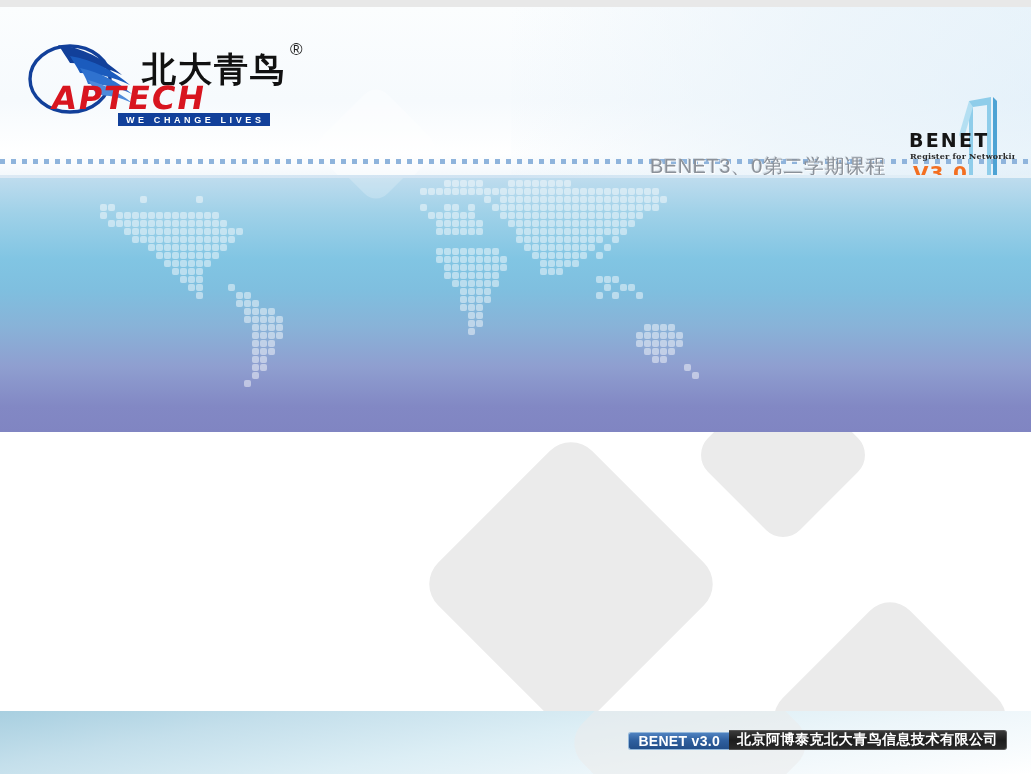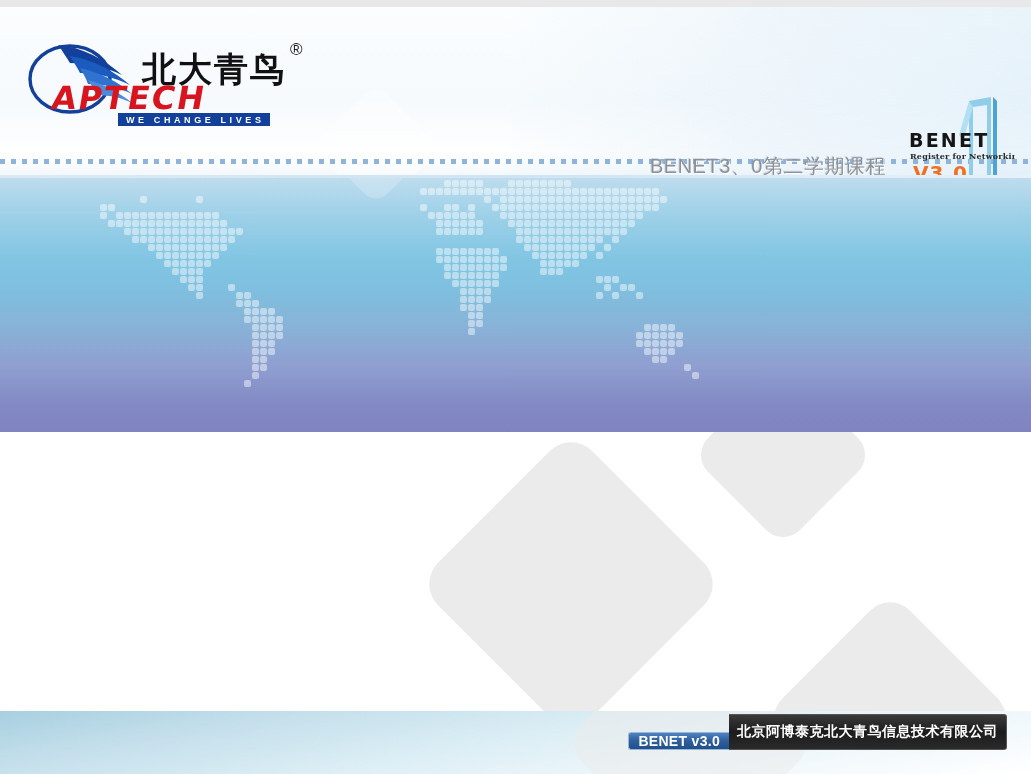--- a/index.html
+++ b/index.html
@@ -79,21 +79,21 @@
     background:linear-gradient(180deg,#4f82c0 0%,#2e5f9e 48%,#234f89 100%);
     border:1px solid #94b8da;border-right:none;
     color:#ffffff;font-size:14px;font-weight:bold;
     padding:0 9px;display:flex;align-items:center;letter-spacing:.3px;
     border-radius:3px 0 0 3px;
   }
   .badge-company{
     background:linear-gradient(180deg,#3a3a3a 0%,#1c1c1c 50%,#2a2a2a 100%);
     border:1px solid #555;border-left:none;
     color:#ffffff;font-size:14px;font-weight:bold;
-    padding:8px 8px;display:flex;align-items:center;letter-spacing:.5px;
+    padding:0 8px;display:flex;align-items:center;letter-spacing:.5px;
     font-family:"DejaVu Serif","Liberation Serif",serif;
     border-radius:0 3px 3px 0;
   }
 
   
   .diamond{position:absolute;background:#ebebeb;border-radius:26px;transform:rotate(45deg);}
   .diamond-light{position:absolute;background:rgba(255,255,255,.38);border-radius:24px;transform:rotate(45deg);}
 </style>
 </head>
 <body>

